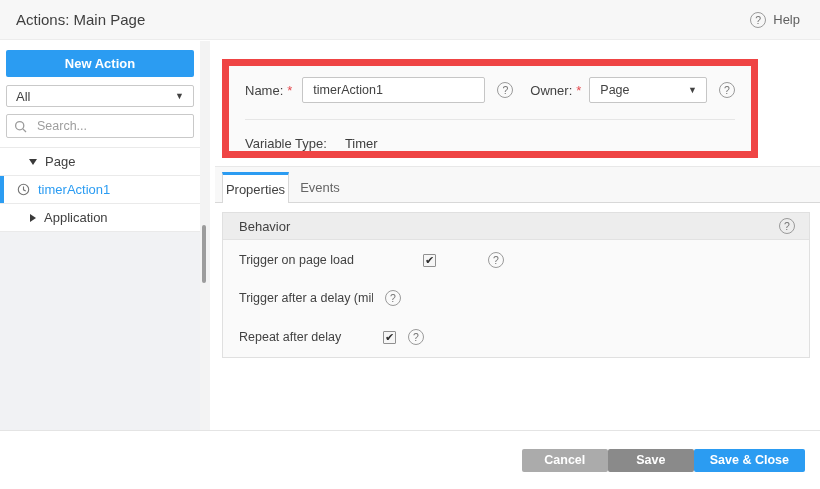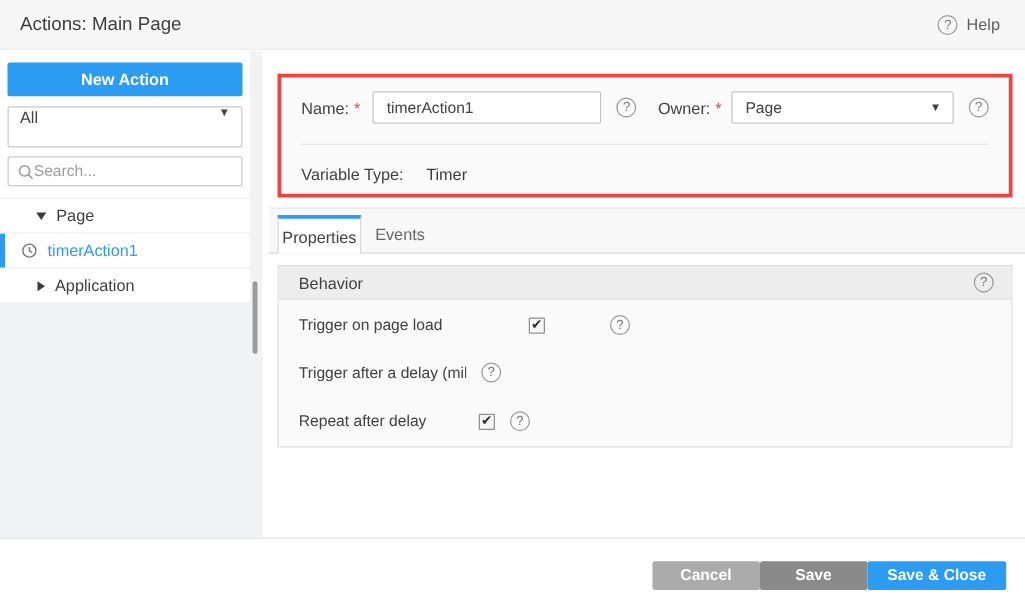--- a/index.html
+++ b/index.html
@@ -30,28 +30,28 @@
   .sidebar {
     position: absolute; left: 0; top: 41px; width: 200px; height: 389px;
     background: #fff; display: flex; flex-direction: column;
   }
   .btn-new {
     margin: 9px 6px 0 6px; height: 27px; border: none; border-radius: 2px;
     background: #2b9cf2; color: #fff; font-weight: 700; font-size: 13px;
     font-family: inherit; cursor: pointer;
   }
   .filter {
-    margin: 8px 6px 0 6px; height: 33px; border: 1px solid #c9c9c9; border-radius: 2px;
-    background: #fff; display: flex; justify-content: space-between;
+    margin: 8px 6px 0 6px; height: 22px; border: 1px solid #c9c9c9; border-radius: 2px;
+    background: #fff; display: flex; align-items: center; justify-content: space-between;
     padding: 0 9px; font-size: 13px; color: #424242; cursor: pointer;
   }
   .dd-caret { font-size: 9px; color: #424242; line-height: 1; }
   .search {
     margin: 7px 6px 0 6px; height: 24px; border: 1px solid #c9c9c9; border-radius: 2px;
-    background: #fff; display: flex; align-items: center; padding: 0 7px; gap: 0;
+    background: #fff; display: flex; align-items: center; padding: 0 7px; gap: 10px;
   }
   .search input {
     border: none; outline: none; flex: 1; font-size: 12.5px; color: #424242;
     font-family: inherit; background: transparent; min-width: 0;
   }
   .search input::placeholder { color: #9e9e9e; }
   .tree { margin-top: 9px; border-top: 1px solid #eaeaea; }
   .trow {
     position: relative; height: 28px; display: flex; align-items: center;
     border-bottom: 1px solid #eaeaea; background: #fff; font-size: 13px;
@@ -74,22 +74,22 @@
   }
   .trow.sel svg { margin-left: 17px; }
   .side-fill { flex: 1; background: #f1f2f4; }
 
   
   .sb-track { position: absolute; left: 200px; top: 41px; width: 10px; height: 389px; background: #f3f3f3; }
   .sb-thumb { position: absolute; left: 2px; top: 184px; width: 4px; height: 58px; background: #9c9c9c; border-radius: 2px; }
 
   
   .fpanel {
-    position: absolute; left: 222px; top: 59px; width: 588px; height: 99px;
-    background: #fafafa; border: 3px solid #ef4444;
+    position: absolute; left: 222px; top: 59px; width: 536px; height: 99px;
+    background: #fafafa; border: 7px solid #ef4444;
   }
   .frow1 { position: absolute; left: 16px; right: 16px; top: 11px; height: 26px; display: flex; align-items: center; }
   .flabel { font-size: 13px; color: #424242; white-space: nowrap; }
   .req { color: #e5484d; margin-left: 4px; font-size: 13px; }
   .tinput {
     height: 26px; border: 1px solid #c6c6c6; border-radius: 2px; background: #fff;
     font-size: 12.5px; color: #424242; padding: 0 10px; font-family: inherit; outline: none;
   }
   .name-in { width: 195px; margin-left: 10px; }
   .owner-sel {

